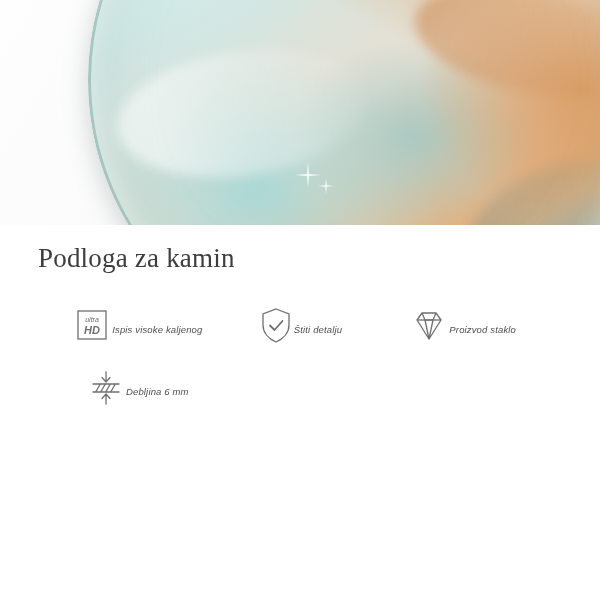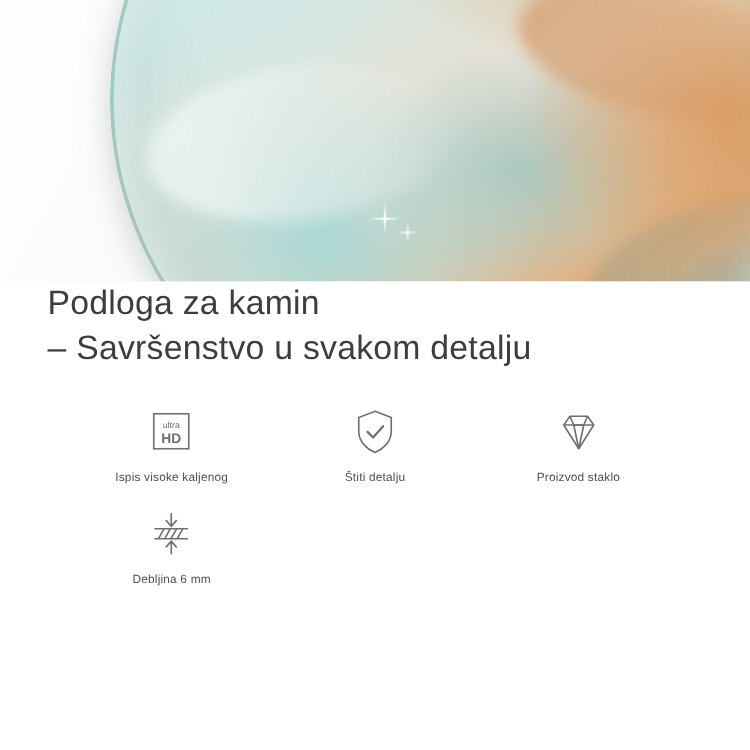--- a/index.html
+++ b/index.html
@@ -83,22 +83,22 @@
   .sp1 { left: 295px; top: 162px; }
   .sp2 { left: 318px; top: 178px; width: 16px; height: 16px; opacity: 0.8; }
 
   
   .content {
     padding: 0 38px;
     box-sizing: border-box;
   }
   .headline {
     margin: 0;
-    padding-top: 0;
-    font-family: Liberation Sans, sans-serif;
+    padding-top: 16px;
+    font-family: Liberation Serif, serif;
     font-size: 27px;
     line-height: 1.33;
     font-weight: 400;
     color: #3d3d3d;
     letter-spacing: 0.2px;
   }
   .headline .line2 { display: block; }
   .paragraph {
     margin: 16px 0 0 0;
     font-size: 11.3px;
@@ -111,24 +111,25 @@
   .features {
     margin-top: 26px;
     display: grid;
     grid-template-columns: repeat(3, 1fr);
     row-gap: 16px;
     padding: 0 18px;
     box-sizing: border-box;
   }
   .feature {
     display: flex;
-    flex-direction: column;
+    flex-direction: row;
     align-items: center;
-    justify-content: flex-end;
+    justify-content: center;
     text-align: center;
+    font-style: italic;
   }
   .feature-icon {
     height: 46px;
     display: flex;
     align-items: center;
     justify-content: center;
     color: #6f6f6f;
   }
   .feature-label {
     margin-top: 8px;
@@ -152,21 +153,20 @@
 
       <div class="marble-streak s5"></div>
     </div>
     <div class="sparkle sp1"></div>
     <div class="sparkle sp2"></div>
   </div>
 
   <div class="content">
     <h1 class="headline">
       <span>Podloga za kamin</span>
-      <span class="line2">– Savršenstvo u svakom detalju</span>
     </h1>
 
     <div class="features">
 
 
       <div class="feature">
         <div class="feature-icon">
           <svg width="40" height="38" viewBox="0 0 40 38">
             <rect x="6" y="4" width="28" height="28" fill="none" stroke="#6f6f6f" stroke-width="1.3"></rect>
             <text x="20" y="15" text-anchor="middle" font-family="Liberation Sans, sans-serif" font-size="7" fill="#6f6f6f">ultra</text>

